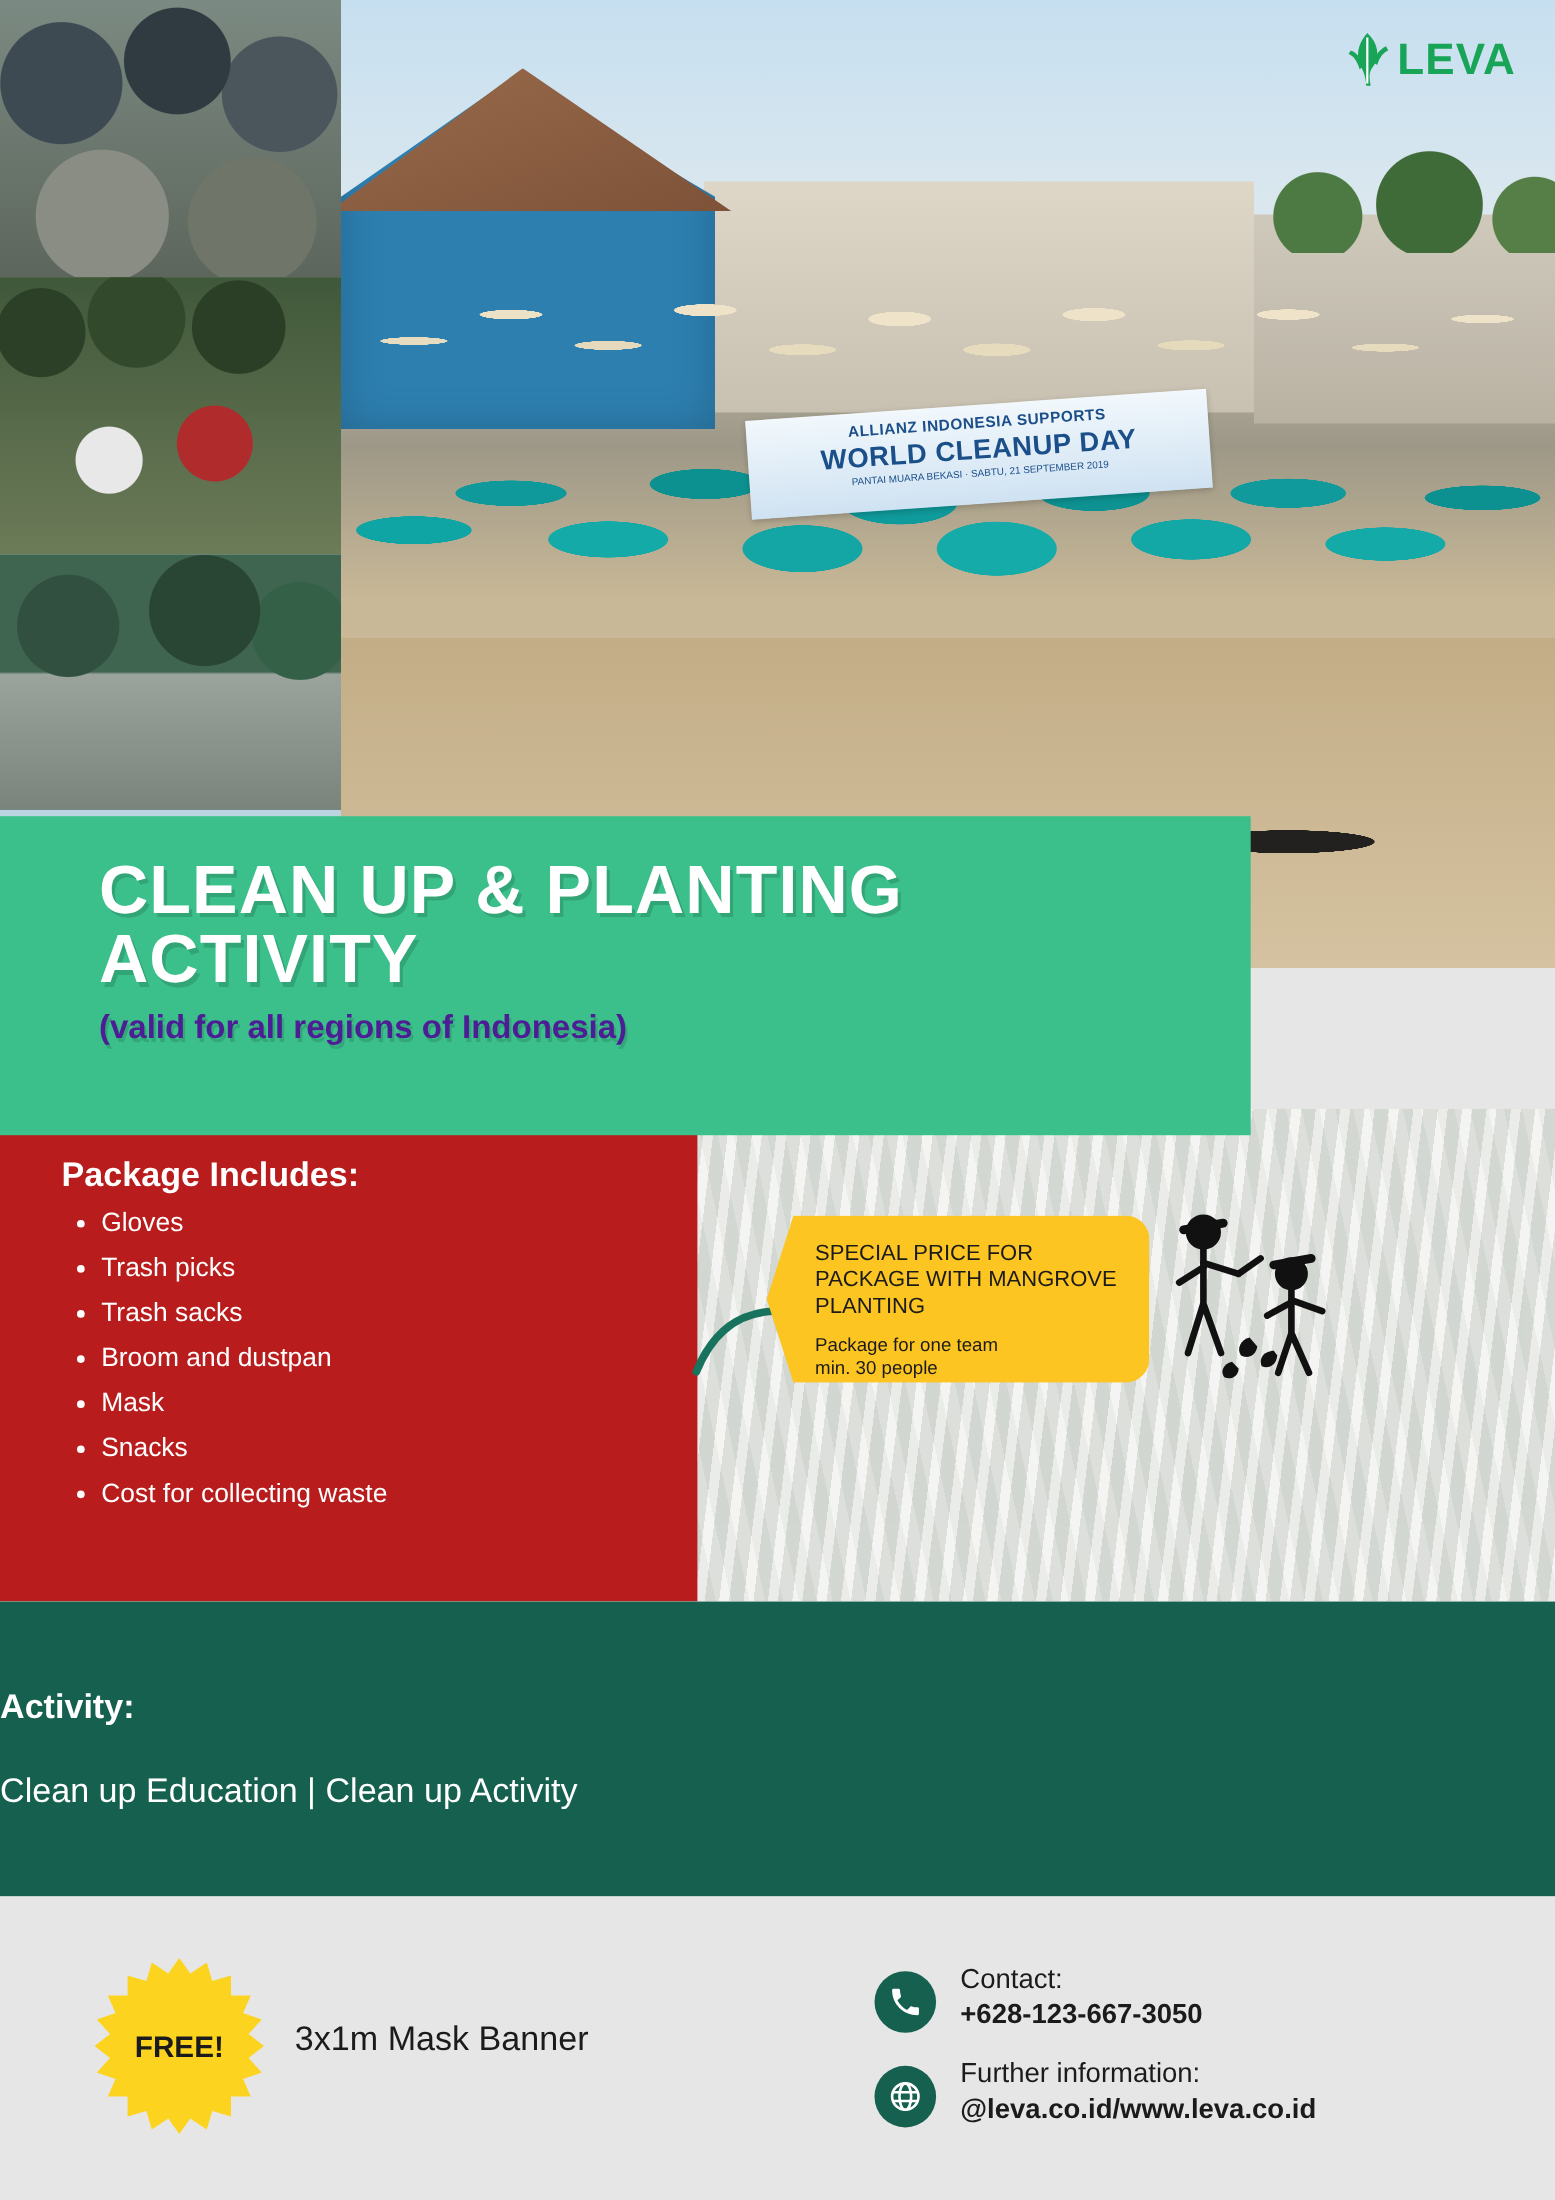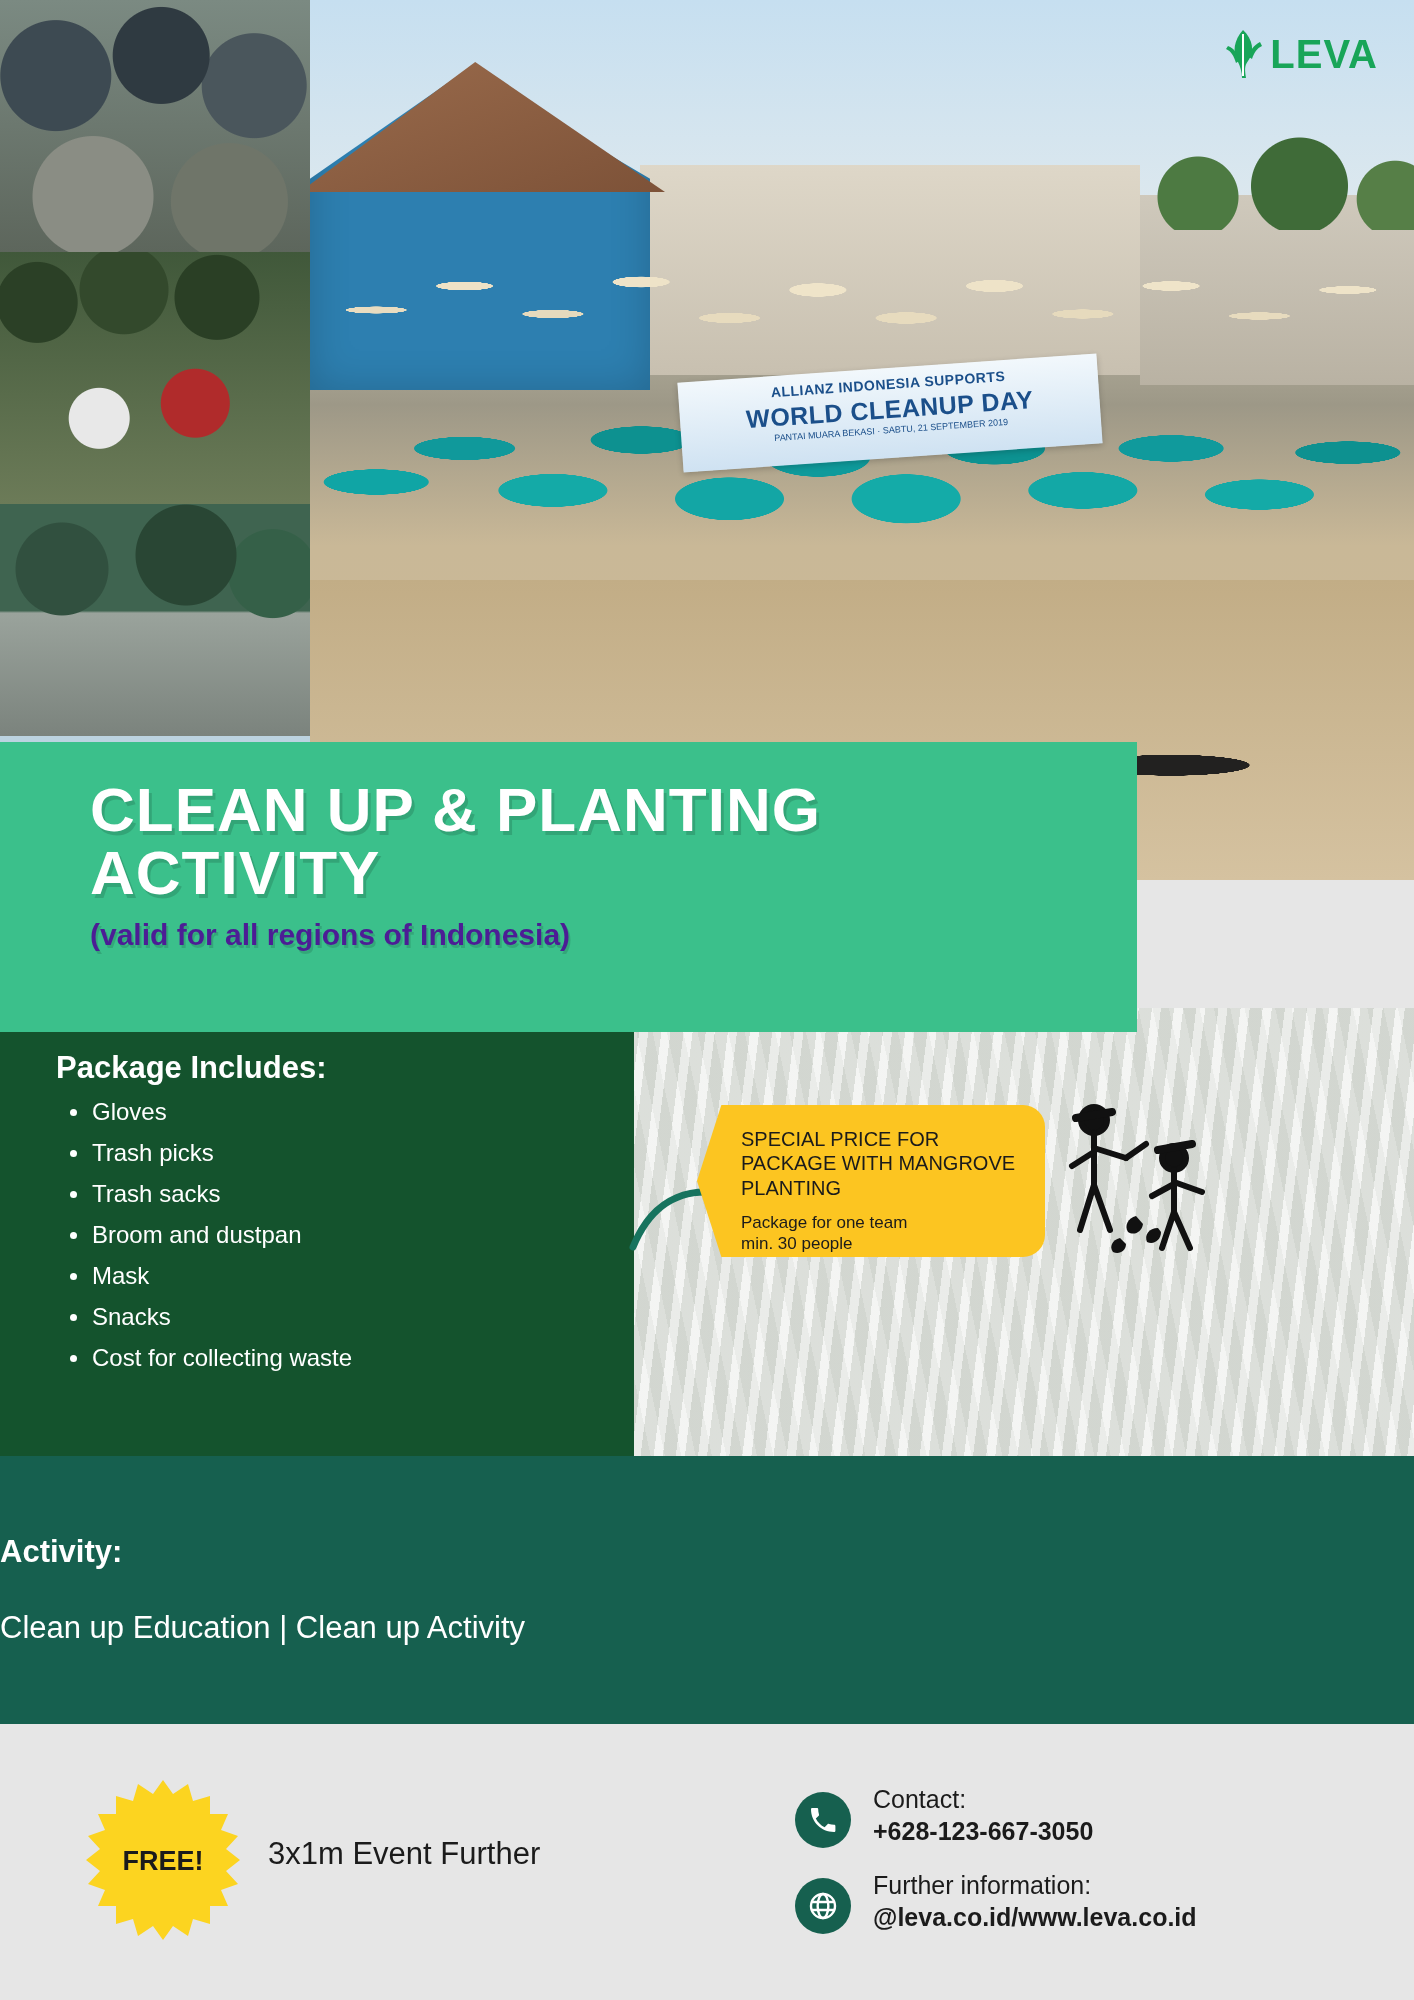--- a/index.html
+++ b/index.html
@@ -199,21 +199,21 @@
     position: absolute; left: 620px; top: 0; width: 794px; height: 448px;
     background:
       repeating-linear-gradient(97deg, rgba(255,255,255,.55) 0 9px, rgba(210,214,208,.55) 9px 22px),
       repeating-linear-gradient(78deg, rgba(255,255,255,.35) 0 14px, rgba(198,204,196,.4) 14px 30px),
       #dcdfda;
     opacity: .95;
   }
   .pkg-box {
     position: absolute; left: 0; top: 0;
     width: 634px; height: 448px;
-    background: #14532d;
+    background: #b91c1c;
     padding: 42px 40px 0 56px;
   }
   .pkg-title {
     font-size: 31px; font-weight: 800; color: #ffffff; margin-bottom: 14px;
   }
   .pkg-list { list-style: none; }
   .pkg-list li {
     position: relative;
     font-size: 24px; color: #ffffff; line-height: 1.0;
     padding: 0 0 0 36px; margin-bottom: 17px;
@@ -394,21 +394,21 @@
     <div class="act-text">Clean up Education | Clean up Activity</div>
   </div>
 
   <div class="footer">
     <div class="free-badge">
       <svg class="burst" viewBox="0 0 166 166">
         <path fill="#fcd420" d="M83 2 L93 16 L108 6 L113 23 L130 18 L130 36 L148 36 L141 52 L158 58 L146 71 L160 82 L146 93 L158 106 L141 112 L148 128 L130 128 L130 146 L113 141 L108 158 L93 148 L83 162 L73 148 L58 158 L53 141 L36 146 L36 128 L18 128 L25 112 L8 106 L20 93 L6 82 L20 71 L8 58 L25 52 L18 36 L36 36 L36 18 L53 23 L58 6 L73 16 Z"></path>
       </svg>
       <div class="free-label">FREE!</div>
     </div>
-    <div class="banner-text">3x1m Event Further</div>
+    <div class="banner-text">3x1m Mask Banner</div>
 
     <div class="contact-rows">
       <div class="c-row">
         <div class="c-ico">
           <svg viewBox="0 0 24 24" fill="#ffffff">
               <path d="M6.6 10.8c1.4 2.8 3.8 5.2 6.6 6.6l2.2-2.2c.3-.3.7-.4 1.1-.2 1.2.4 2.5.6 3.8.6.6 0 1 .4 1 1V20c0 .6-.4 1-1 1C10.6 21 3 13.4 3 4c0-.6.4-1 1-1h3.4c.6 0 1 .4 1 1 0 1.3.2 2.6.6 3.8.1.4 0 .8-.2 1.1l-2.2 1.9z"></path>
             </svg>
         </div>
         <div class="c-lines">
           <div class="lbl">Contact:</div>

